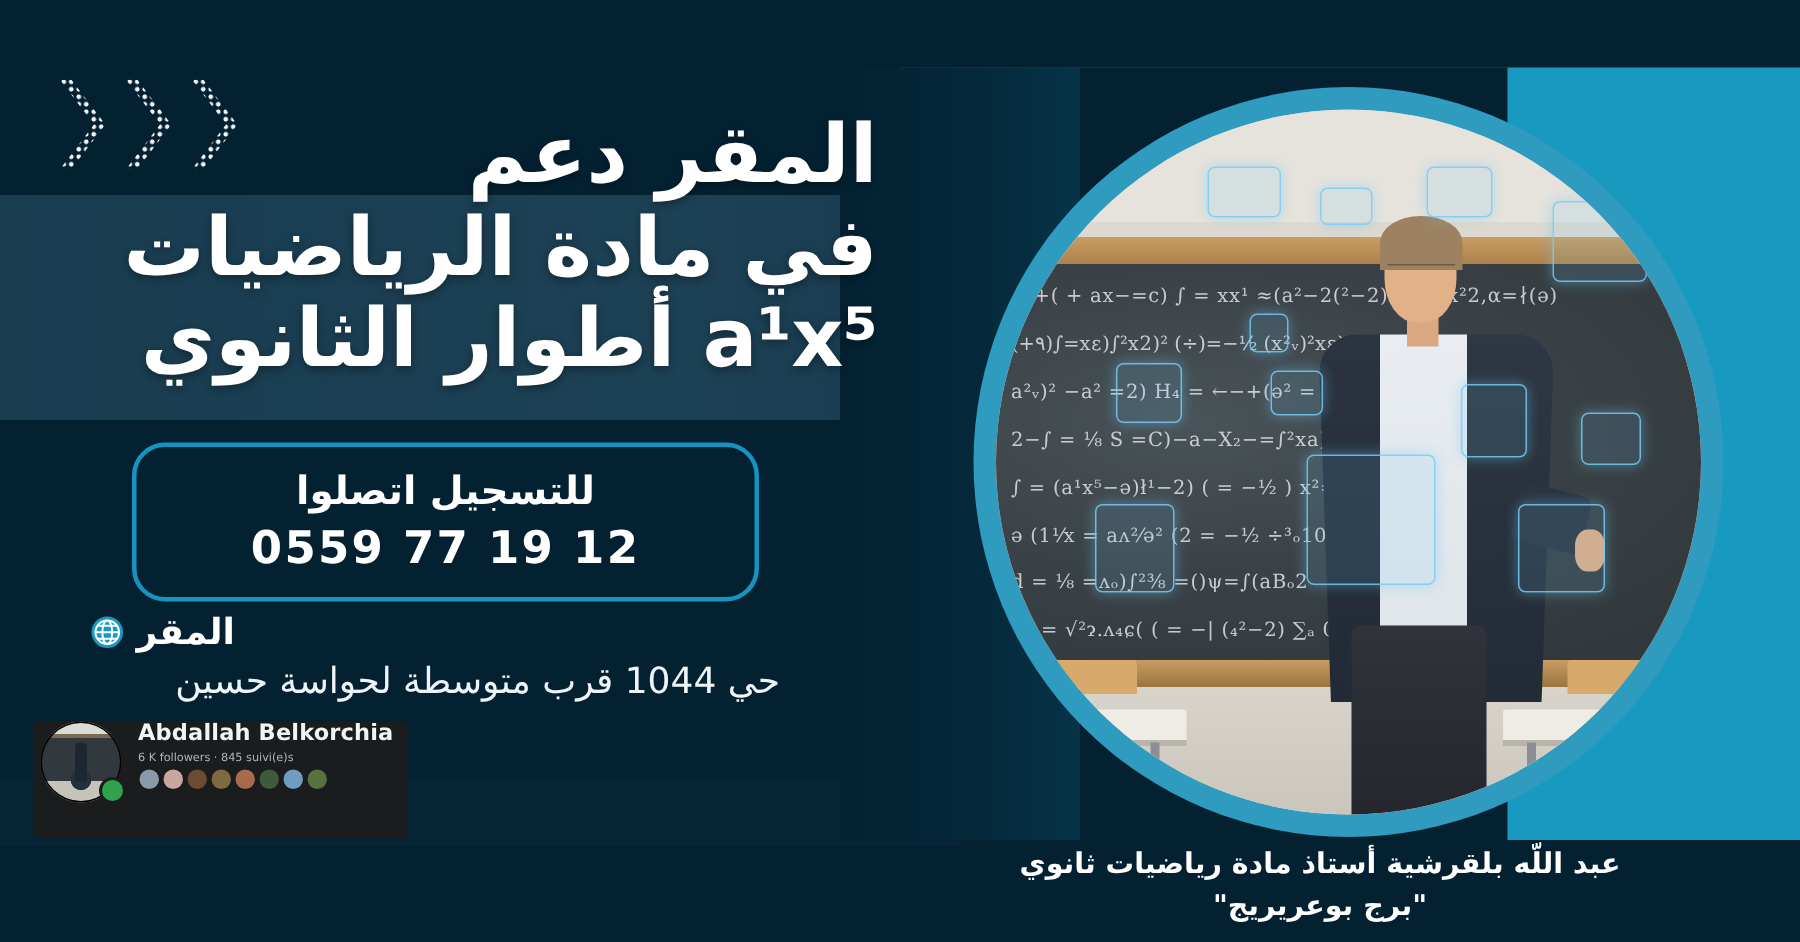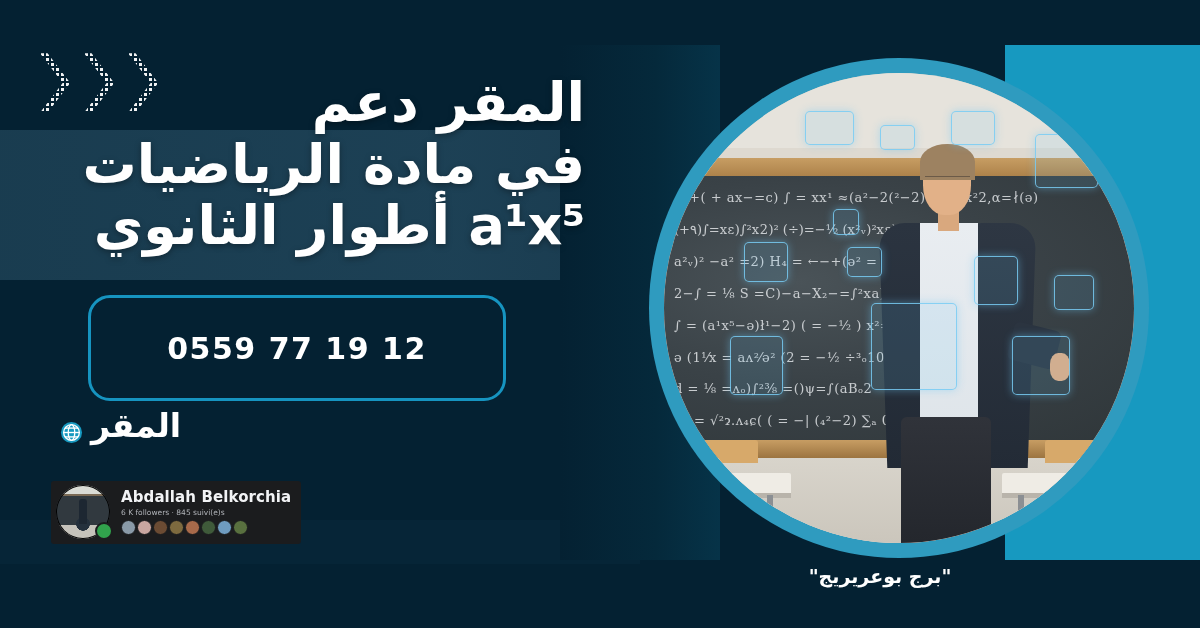--- a/index.html
+++ b/index.html
@@ -109,40 +109,39 @@
   
   .addr{
     position:absolute;
     left:60px;top:408px;width:460px;
     direction:rtl;text-align:right;
     color:#ffffff;
   }
   .addr-head{
     display:flex;align-items:center;justify-content:flex-end;
     gap:8px;
-    font-size:33px;font-weight:bold;line-height:1.1;
+    font-size:24px;font-weight:bold;line-height:1.1;
   }
   .globe-icon{
     display:inline-block;width:23px;height:23px;flex:0 0 auto;
   }
   .addr-line{
     font-size:24px;font-weight:normal;margin-top:6px;line-height:1.2;
     color:#eef4f7;
   }
 
   
   .fbcard{
     position:absolute;
     left:22px;top:481px;
-    width:250px;height:63px;
+    width:250px;height:78px;
     background:#1b1c1e;
     border-radius:3px;
-    display:flex;align-items:center;
+    display:flex;
     overflow:hidden;
-    margin-left:29px;
   }
   .fb-ava-wrap{
     position:relative;width:56px;height:56px;margin-left:5px;flex:0 0 auto;
   }
   .fb-ava{
     width:54px;height:54px;border-radius:50%;
     background:
       radial-gradient(circle at 50% 72%, #24303c 0 14%, transparent 15%),
       linear-gradient(180deg,#dadbd5 0 16%, #7b6a55 16% 20%, #31393f 20% 74%, #c6c3bb 74% 100%);
     box-shadow:inset 0 0 0 1px #000;
@@ -323,39 +322,41 @@
     <span class="chev"></span>
   </div>
 
   <div class="headline">
     <span class="ln">المقر دعم</span>
     <span class="ln">في مادة الرياضيات</span>
     <span class="ln">a¹x⁵ أطوار الثانوي</span>
   </div>
 
   <div class="cta">
+    <div class="cta-label">للتسجيل اتصلوا</div>
     <div class="cta-phone">0559 77 19 12</div>
   </div>
 
   <div class="addr">
     <div class="addr-head">
       <span>المقر</span>
       <span class="globe-icon">
         <svg viewBox="0 0 24 24" width="23" height="23" aria-hidden="true">
           <circle cx="12" cy="12" r="11" fill="#1799c0"></circle>
           <g fill="none" stroke="#ffffff" stroke-width="1.4">
             <circle cx="12" cy="12" r="8.2"></circle>
             <ellipse cx="12" cy="12" rx="3.4" ry="8.2"></ellipse>
             <line x1="3.8" y1="12" x2="20.2" y2="12"></line>
             <line x1="5" y1="7.4" x2="19" y2="7.4"></line>
             <line x1="5" y1="16.6" x2="19" y2="16.6"></line>
           </g>
         </svg>
       </span>
     </div>
+    <div class="addr-line">حي 1044 قرب متوسطة لحواسة حسين</div>
   </div>
 
   <div class="fbcard">
     <div class="fb-ava-wrap">
       <div class="fb-ava"></div>
       <span class="fb-dot"></span>
     </div>
     <div class="fb-meta">
       <div class="fb-name">Abdallah Belkorchia</div>
       <div class="fb-stats">6 K followers · 845 suivi(e)s</div>
@@ -418,16 +419,17 @@
       <div class="hud" style="left:39%;top:37%;width:7%;height:6%;"></div>
       <div class="hud" style="left:66%;top:39%;width:9%;height:10%;"></div>
       <div class="hud" style="left:83%;top:43%;width:8%;height:7%;"></div>
       <div class="hud" style="left:44%;top:49%;width:18%;height:18%;"></div>
       <div class="hud" style="left:14%;top:56%;width:11%;height:12%;"></div>
       <div class="hud" style="left:74%;top:56%;width:12%;height:12%;"></div>
     </div>
   </div>
 
   <div class="caption">
+    <div class="c1">عبد اللّه بلقرشية أستاذ مادة رياضيات ثانوي</div>
     <div class="c2">"برج بوعريريج"</div>
   </div>
 
 </div>
 
 </body></html>

